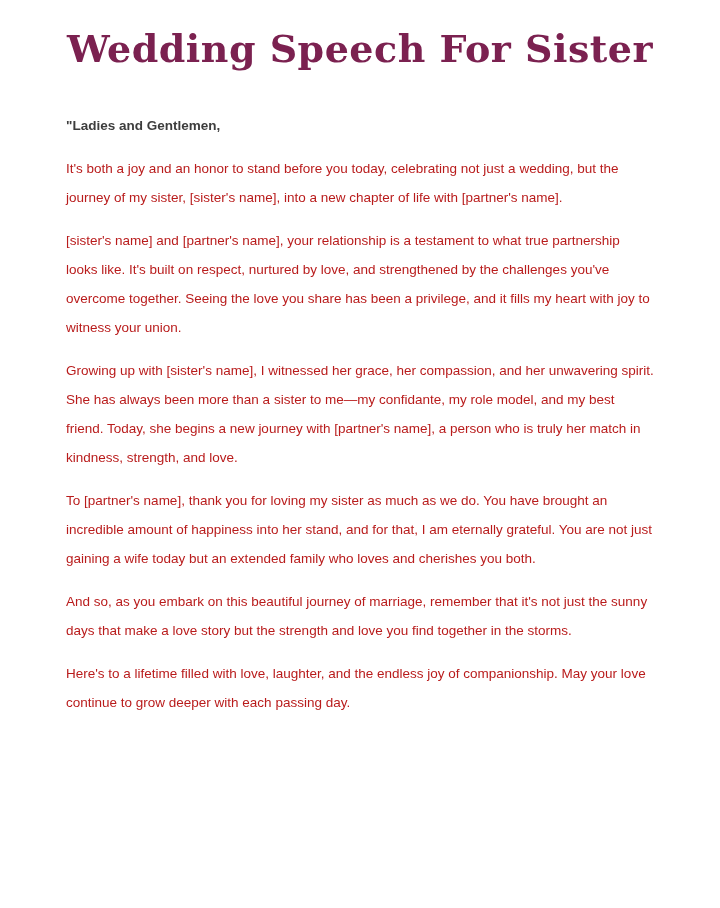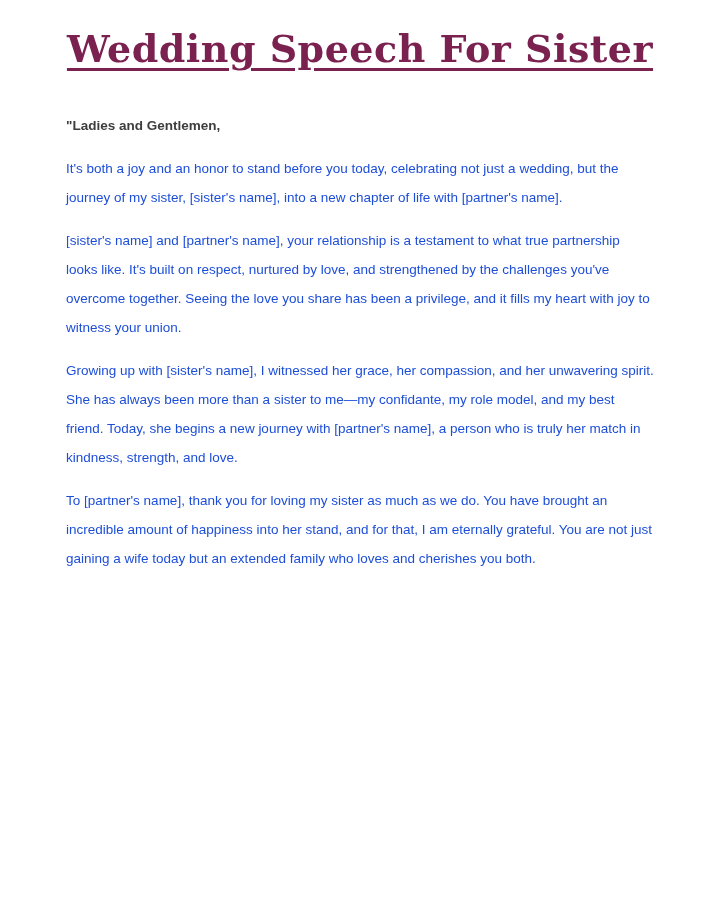--- a/index.html
+++ b/index.html
@@ -17,40 +17,39 @@
     background: #ffffff;
   }
   .doc-title {
     margin-top: 26px;
     text-align: center;
     font-family: "DejaVu Serif", "Liberation Serif", serif;
     font-weight: bold;
     font-size: 38px;
     letter-spacing: 0.5px;
     color: #7b2150;
-    text-decoration: underline;
     text-decoration-thickness: 3px;
     text-underline-offset: 6px;
   }
   .content {
     margin-top: 40px;
     padding: 0 66px;
     width: 720px;
   }
   .salutation {
     font-weight: bold;
     font-size: 13.5px;
     line-height: 29px;
     color: #3d3d3d;
     margin-bottom: 14px;
   }
   .para {
     font-size: 13.5px;
     line-height: 29px;
-    color: #1d4ed8;
+    color: #b91c1c;
     margin-bottom: 14px;
     max-width: 590px;
   }
   .footer {
     position: absolute;
     right: 64px;
     bottom: 12px;
     font-size: 13px;
     color: #5c5c5c;
     white-space: nowrap;
@@ -73,21 +72,23 @@
     <p class="salutation">"Ladies and Gentlemen,</p>
 
     <p class="para">It's both a joy and an honor to stand before you today, celebrating not just a wedding, but the journey of my sister, [sister's name], into a new chapter of life with [partner's name].</p>
 
     <p class="para">[sister's name] and [partner's name], your relationship is a testament to what true partnership looks like. It's built on respect, nurtured by love, and strengthened by the challenges you've overcome together. Seeing the love you share has been a privilege, and it fills my heart with joy to witness your union.</p>
 
     <p class="para">Growing up with [sister's name], I witnessed her grace, her compassion, and her unwavering spirit. She has always been more than a sister to me—my confidante, my role model, and my best friend. Today, she begins a new journey with [partner's name], a person who is truly her match in kindness, strength, and love.</p>
 
     <p class="para">To [partner's name], thank you for loving my sister as much as we do. You have brought an incredible amount of happiness into her stand, and for that, I am eternally grateful. You are not just gaining a wife today but an extended family who loves and cherishes you both.</p>
 
+    <p class="para">And so, as you embark on this beautiful journey of marriage, remember that it's not just the sunny days that make a love story but the strength and love you find together in the storms.</p>
 
+    <p class="para">Here's to a lifetime filled with love, laughter, and the endless joy of companionship. May your love continue to grow deeper with each passing day.</p>
 
   </div>
 
   <div class="footer">
     <span>Copyright @ </span><a class="footer-link" href="#">SampleTemplates.com</a>
   </div>
 
 </div>
 
 </body></html>

